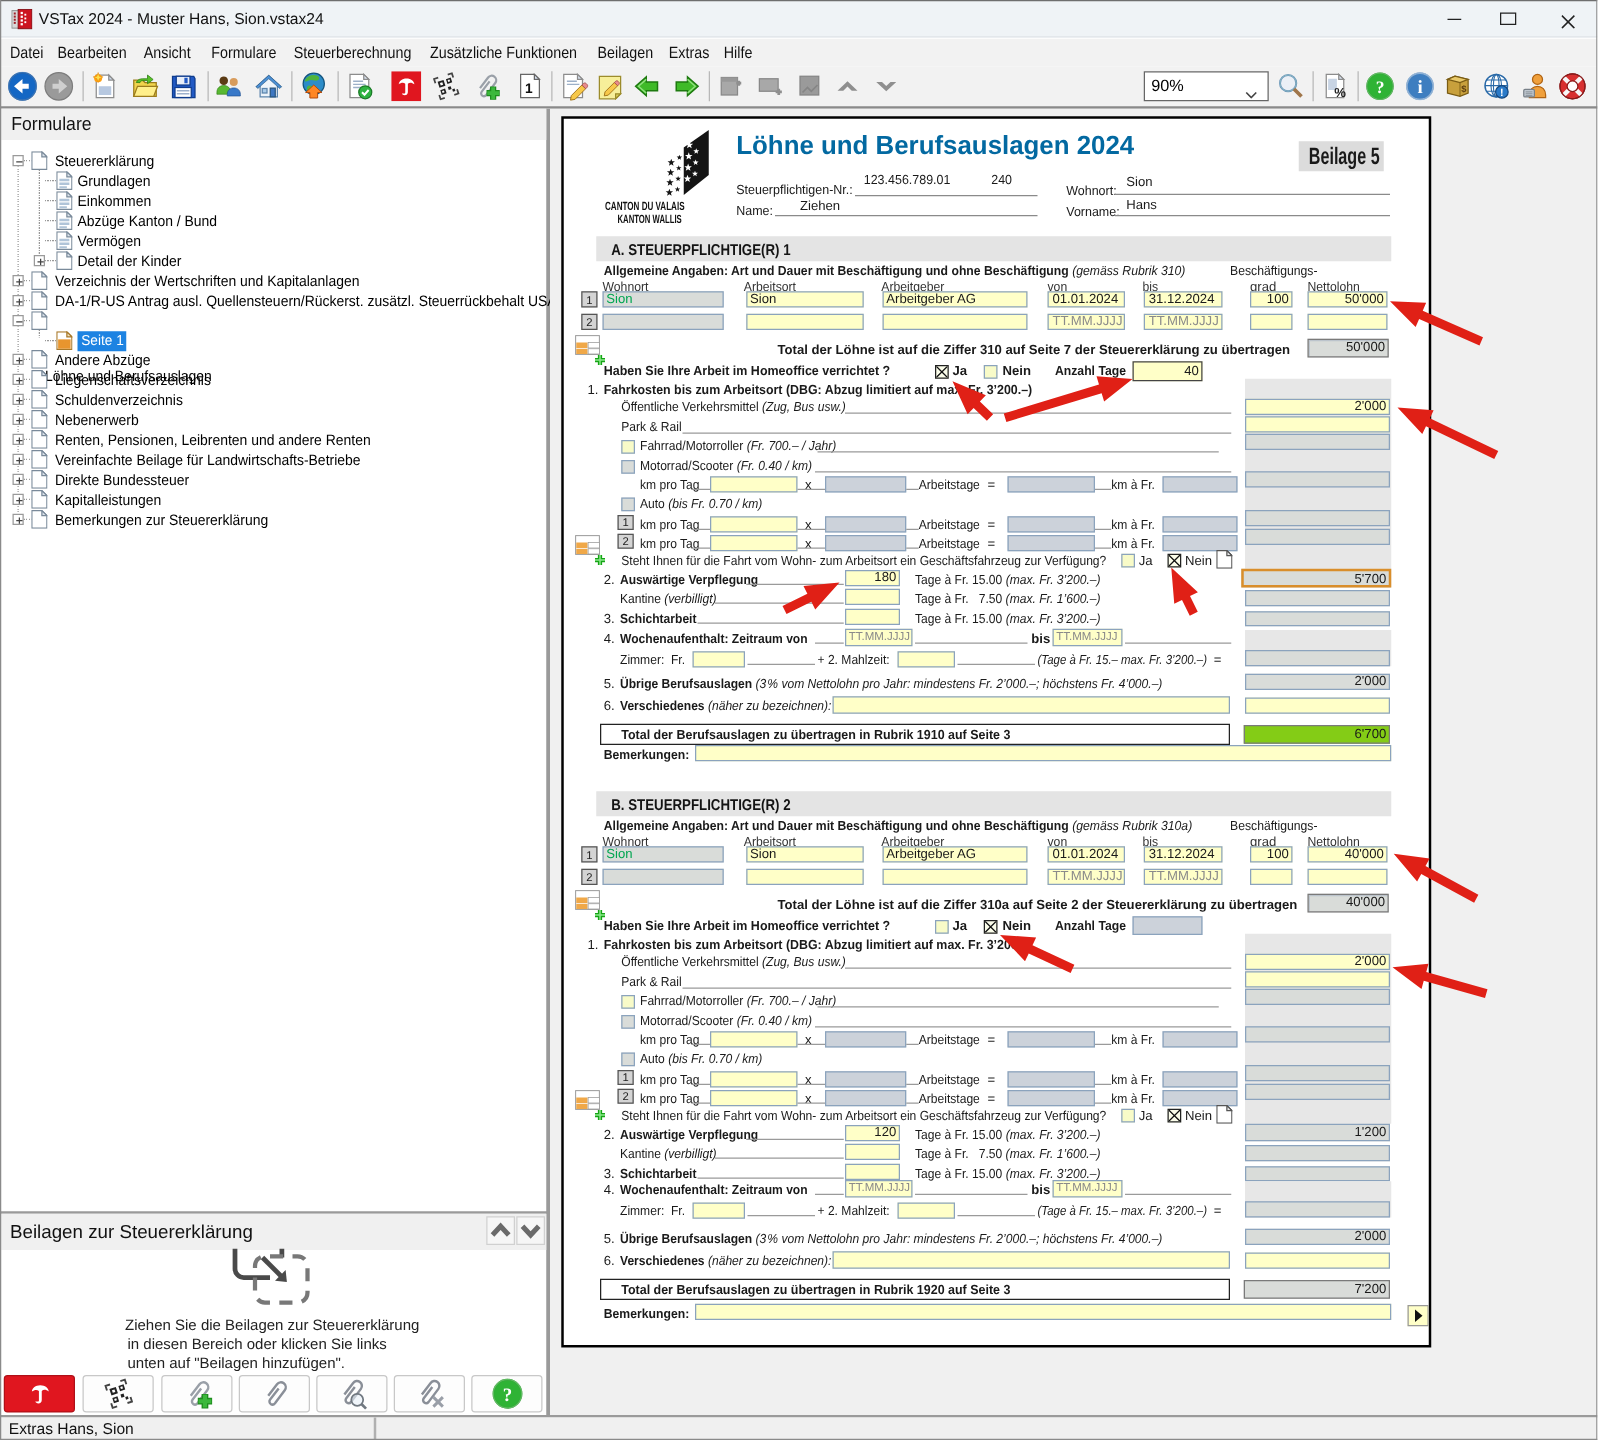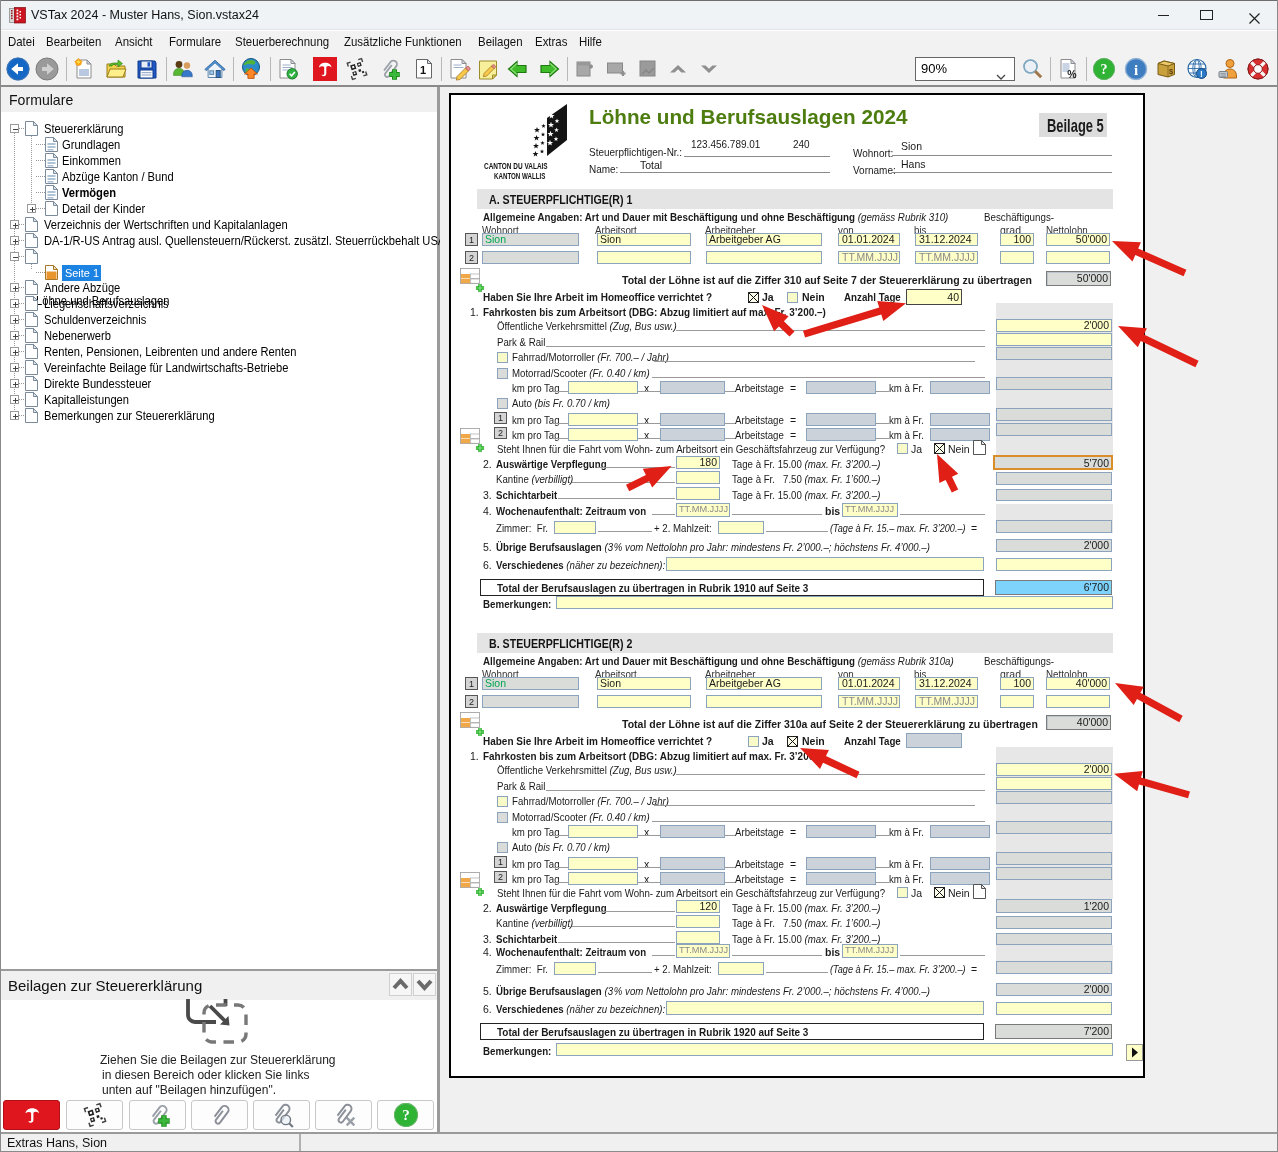--- a/index.html
+++ b/index.html
@@ -309,21 +309,21 @@
 <div class="ab" style="left:36px;top:192px;width:9px;height:1px;background-image:repeating-linear-gradient(90deg,#999 0 1px,transparent 1px 2px)"></div>
 <div class="ab" style="left:45px;top:185px;width:13px;height:15px"><svg width="13" height="15">
       <path d="M0.5 0.5h8l4 4v10h-12z" fill="#fff" stroke="#7a8a9a"></path>
       <path d="M8.5 0.5l4 4h-4z" fill="#dce4ec" stroke="#7a8a9a"></path>
       <g fill="#b0c4d8">
         <rect x="2.5" y="6" width="8" height="2"></rect>
         <rect x="2.5" y="9" width="8" height="2"></rect>
         <rect x="2.5" y="12" width="6" height="1.6"></rect>
       </g>
     </svg></div>
-<div class="tree" style="left:62px;top:186px;font-weight:bold;"><span style="display:inline-block;transform:scaleX(0.93);transform-origin:0 0;">Vermögen</span></div>
+<div class="tree" style="left:62px;top:186px;"><span style="display:inline-block;transform:scaleX(0.93);transform-origin:0 0;">Vermögen</span></div>
 <div class="ab" style="left:36px;top:208px;width:9px;height:1px;background-image:repeating-linear-gradient(90deg,#999 0 1px,transparent 1px 2px)"></div>
 <div class="ab" style="left:27px;top:204px;width:9px;height:9px;border:1px solid #9a9a9a;background:#fff">
     <svg width="7" height="7" style="position:absolute;left:0.5px;top:0.5px">
       <path d="M1 3.5h5M3.5 1v5" stroke="#444" stroke-width="1"></path>
     </svg>
   </div>
 <div class="ab" style="left:45px;top:201px;width:13px;height:15px"><svg width="13" height="15">
       <path d="M0.5 0.5h8l4 4v10h-12z" fill="#fff" stroke="#7a8a9a"></path>
       <path d="M8.5 0.5l4 4h-4z" fill="#dce4ec" stroke="#7a8a9a"></path>
     </svg></div>
@@ -557,33 +557,33 @@
       <polygon points="12.50,32.90 13.27,34.95 15.45,35.04 13.74,36.40 14.32,38.51 12.50,37.30 10.68,38.51 11.26,36.40 9.55,35.04 11.73,34.95" fill="#141414"></polygon>
       <polygon points="12.00,40.90 12.77,42.95 14.95,43.04 13.24,44.40 13.82,46.51 12.00,45.30 10.18,46.51 10.76,44.40 9.05,43.04 11.23,42.95" fill="#141414"></polygon>
       <polygon points="11.50,48.90 12.27,50.95 14.45,51.04 12.74,52.40 13.32,54.51 11.50,53.30 9.68,54.51 10.26,52.40 8.55,51.04 10.73,50.95" fill="#141414"></polygon>
       <polygon points="19.50,21.70 20.07,23.22 21.69,23.29 20.42,24.30 20.85,25.86 19.50,24.97 18.15,25.86 18.58,24.30 17.31,23.29 18.93,23.22" fill="#141414"></polygon>
       <polygon points="19.00,30.20 19.57,31.72 21.19,31.79 19.92,32.80 20.35,34.36 19.00,33.47 17.65,34.36 18.08,32.80 16.81,31.79 18.43,31.72" fill="#141414"></polygon>
       <polygon points="18.50,38.70 19.07,40.22 20.69,40.29 19.42,41.30 19.85,42.86 18.50,41.97 17.15,42.86 17.58,41.30 16.31,40.29 17.93,40.22" fill="#141414"></polygon>
       <polygon points="18.00,47.20 18.57,48.72 20.19,48.79 18.92,49.80 19.35,51.36 18.00,50.47 16.65,51.36 17.08,49.80 15.81,48.79 17.43,48.72" fill="#141414"></polygon>
     </svg></div>
 <div class="ab" style="left:484px;top:161px;font-size:9.5px;line-height:10px;color:#111;white-space:nowrap"><span style="display:inline-block;transform:scaleX(0.68);transform-origin:0 0;"><b>CANTON DU VALAIS</b></span></div>
 <div class="ab" style="left:494px;top:171px;font-size:9.5px;line-height:10px;color:#111;white-space:nowrap"><span style="display:inline-block;transform:scaleX(0.65);transform-origin:0 0;"><b>KANTON WALLIS</b></span></div>
-<div class="ab" style="left:589px;top:105px;font-size:21px;font-weight:bold;line-height:24px;color:#4d7c0f;white-space:nowrap"><span style="display:inline-block;transform:scaleX(0.985);transform-origin:0 0;">Löhne und Berufsauslagen 2024</span></div>
+<div class="ab" style="left:589px;top:105px;font-size:21px;font-weight:bold;line-height:24px;color:#0369a1;white-space:nowrap"><span style="display:inline-block;transform:scaleX(0.985);transform-origin:0 0;">Löhne und Berufsauslagen 2024</span></div>
 <div class="ab" style="left:1039px;top:113px;width:68px;height:24px;background:#dcdcdc"></div>
 <div class="ab" style="left:1047px;top:116px;font-size:19px;line-height:20px;color:#1a1a1a"><span style="display:inline-block;transform:scaleX(0.68);transform-origin:0 0;"><b>Beilage 5</b></span></div>
 <div class="t" style="left:589px;top:146px;"><span style="display:inline-block;transform:scaleX(0.95);transform-origin:0 0;">Steuerpflichtigen-Nr.:</span></div>
 <div class="ab" style="left:684px;top:156px;width:146px;height:1px;background:#8a8a8a"></div>
 <div class="t" style="left:691px;top:138px;"><span style="display:inline-block;transform:scaleX(0.95);transform-origin:0 0;">123.456.789.01</span></div>
 <div class="t" style="left:793px;top:138px;"><span style="display:inline-block;transform:scaleX(0.95);transform-origin:0 0;">240</span></div>
 <div class="t" style="left:853px;top:147px;"><span style="display:inline-block;transform:scaleX(0.95);transform-origin:0 0;">Wohnort:</span></div>
 <div class="ab" style="left:892px;top:155px;width:220px;height:1px;background:#8a8a8a"></div>
 <div class="t" style="left:901px;top:140px;">Sion</div>
 <div class="t" style="left:589px;top:163px;"><span style="display:inline-block;transform:scaleX(0.95);transform-origin:0 0;">Name:</span></div>
 <div class="ab" style="left:620px;top:172px;width:210px;height:1px;background:#8a8a8a"></div>
-<div class="t" style="left:640px;top:159px;">Total</div>
+<div class="t" style="left:640px;top:159px;">Ziehen</div>
 <div class="t" style="left:853px;top:164px;"><span style="display:inline-block;transform:scaleX(0.95);transform-origin:0 0;">Vorname:</span></div>
 <div class="ab" style="left:892px;top:172px;width:220px;height:1px;background:#8a8a8a"></div>
 <div class="t" style="left:901px;top:158px;">Hans</div>
 <div class="ab" style="left:477px;top:189px;width:636px;height:20px;background:#e4e4e4"></div>
 <div class="ab" style="left:489px;top:193px;font-size:12.5px;line-height:15px;color:#141414;white-space:nowrap"><span style="display:inline-block;transform:scaleX(0.85);transform-origin:0 0;"><b>A. STEUERPFLICHTIGE(R) 1</b></span></div>
 <div class="t" style="left:483px;top:211px;"><span style="display:inline-block;transform:scaleX(0.93);transform-origin:0 0;"><b>Allgemeine Angaben: Art und Dauer mit Beschäftigung und ohne Beschäftigung</b> <i>(gemäss Rubrik 310)</i></span></div>
 <div class="t" style="left:984px;top:211px;"><span style="display:inline-block;transform:scaleX(0.93);transform-origin:0 0;">Beschäftigungs-</span></div>
 <div class="t" style="left:482px;top:224px;color:#333"><span style="display:inline-block;transform:scaleX(0.93);transform-origin:0 0;">Wohnort</span></div>
 <div class="t" style="left:595px;top:224px;color:#333"><span style="display:inline-block;transform:scaleX(0.93);transform-origin:0 0;">Arbeitsort</span></div>
 <div class="t" style="left:705px;top:224px;color:#333"><span style="display:inline-block;transform:scaleX(0.93);transform-origin:0 0;">Arbeitgeber</span></div>
@@ -762,21 +762,21 @@
 <div class="fld num" style="left:996px;top:520px;width:116px;height:13px;background:#d9dcd9"></div>
 <div class="t" style="left:483px;top:541px;">5.</div>
 <div class="t" style="left:496px;top:541px;"><span style="display:inline-block;transform:scaleX(0.92);transform-origin:0 0;"><b>Übrige Berufsauslagen</b> <i>(3 % vom Nettolohn pro Jahr: mindestens Fr. 2’000.–; höchstens Fr. 4’000.–)</i></span></div>
 <div class="fld fg num" style="left:996px;top:539px;width:116px;height:13px;line-height:11px">2'000</div>
 <div class="t" style="left:483px;top:559px;">6.</div>
 <div class="t" style="left:496px;top:559px;"><span style="display:inline-block;transform:scaleX(0.92);transform-origin:0 0;"><b>Verschiedenes</b> <i>(näher zu bezeichnen):</i></span></div>
 <div class="fld fy" style="left:666px;top:557px;width:318px;height:14px"></div>
 <div class="fld fy num" style="left:996px;top:558px;width:116px;height:13px;line-height:11px"></div>
 <div class="ab" style="left:480px;top:579px;width:504px;height:17px;border:1.5px solid #222;background:#fff"></div>
 <div class="t" style="left:497px;top:582px;"><span style="display:inline-block;transform:scaleX(0.95);transform-origin:0 0;"><b>Total der Berufsauslagen zu übertragen in Rubrik 1910 auf Seite 3</b></span></div>
-<div class="fld num" style="left:995px;top:580px;width:117px;height:15px;line-height:13px;background:#7dd3fc;border:1px solid #7a7a7a">6'700</div>
+<div class="fld num" style="left:995px;top:580px;width:117px;height:15px;line-height:13px;background:#84cc16;border:1px solid #7a7a7a">6'700</div>
 <div class="t" style="left:483px;top:598px;"><span style="display:inline-block;transform:scaleX(0.93);transform-origin:0 0;"><b>Bemerkungen:</b></span></div>
 <div class="fld fy" style="left:556px;top:596px;width:557px;height:13px"></div>
 <div class="ab" style="left:477px;top:633px;width:636px;height:20px;background:#e4e4e4"></div>
 <div class="ab" style="left:489px;top:637px;font-size:12.5px;line-height:15px;color:#141414;white-space:nowrap"><span style="display:inline-block;transform:scaleX(0.85);transform-origin:0 0;"><b>B. STEUERPFLICHTIGE(R) 2</b></span></div>
 <div class="t" style="left:483px;top:655px;"><span style="display:inline-block;transform:scaleX(0.93);transform-origin:0 0;"><b>Allgemeine Angaben: Art und Dauer mit Beschäftigung und ohne Beschäftigung</b> <i>(gemäss Rubrik 310a)</i></span></div>
 <div class="t" style="left:984px;top:655px;"><span style="display:inline-block;transform:scaleX(0.93);transform-origin:0 0;">Beschäftigungs-</span></div>
 <div class="t" style="left:482px;top:668px;color:#333"><span style="display:inline-block;transform:scaleX(0.93);transform-origin:0 0;">Wohnort</span></div>
 <div class="t" style="left:595px;top:668px;color:#333"><span style="display:inline-block;transform:scaleX(0.93);transform-origin:0 0;">Arbeitsort</span></div>
 <div class="t" style="left:705px;top:668px;color:#333"><span style="display:inline-block;transform:scaleX(0.93);transform-origin:0 0;">Arbeitgeber</span></div>
 <div class="t" style="left:838px;top:668px;color:#333"><span style="display:inline-block;transform:scaleX(0.93);transform-origin:0 0;">von</span></div>

